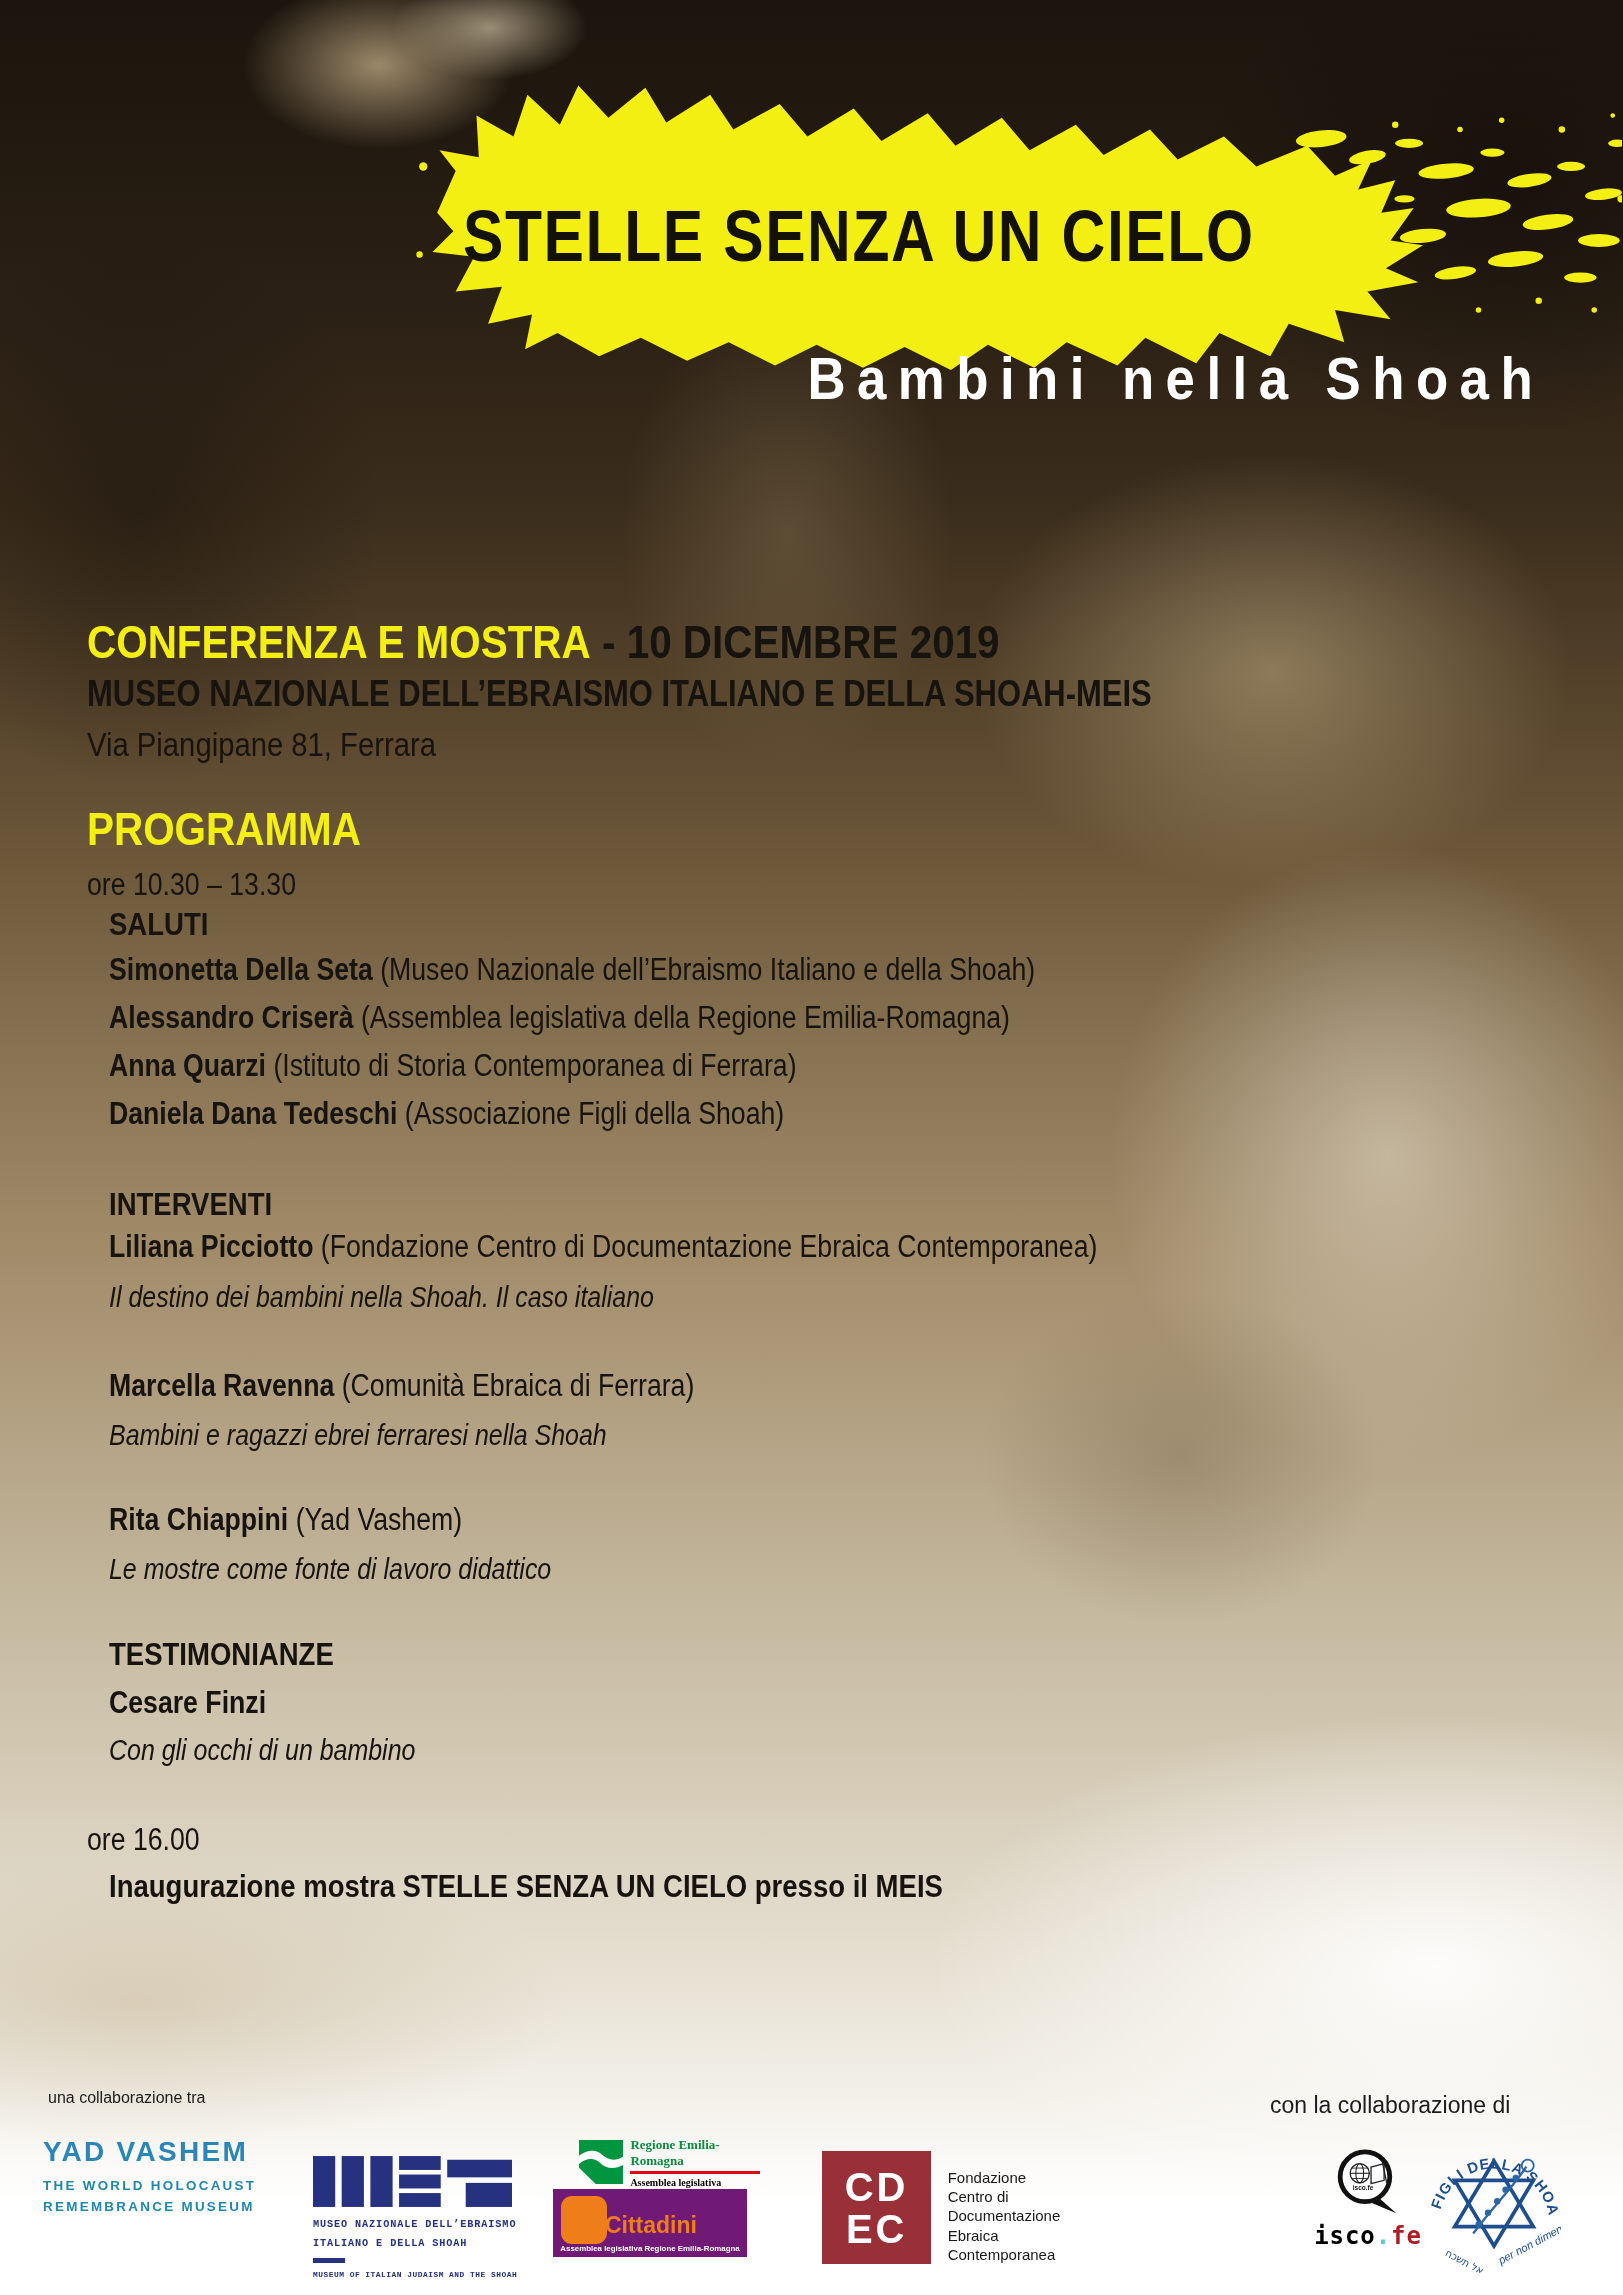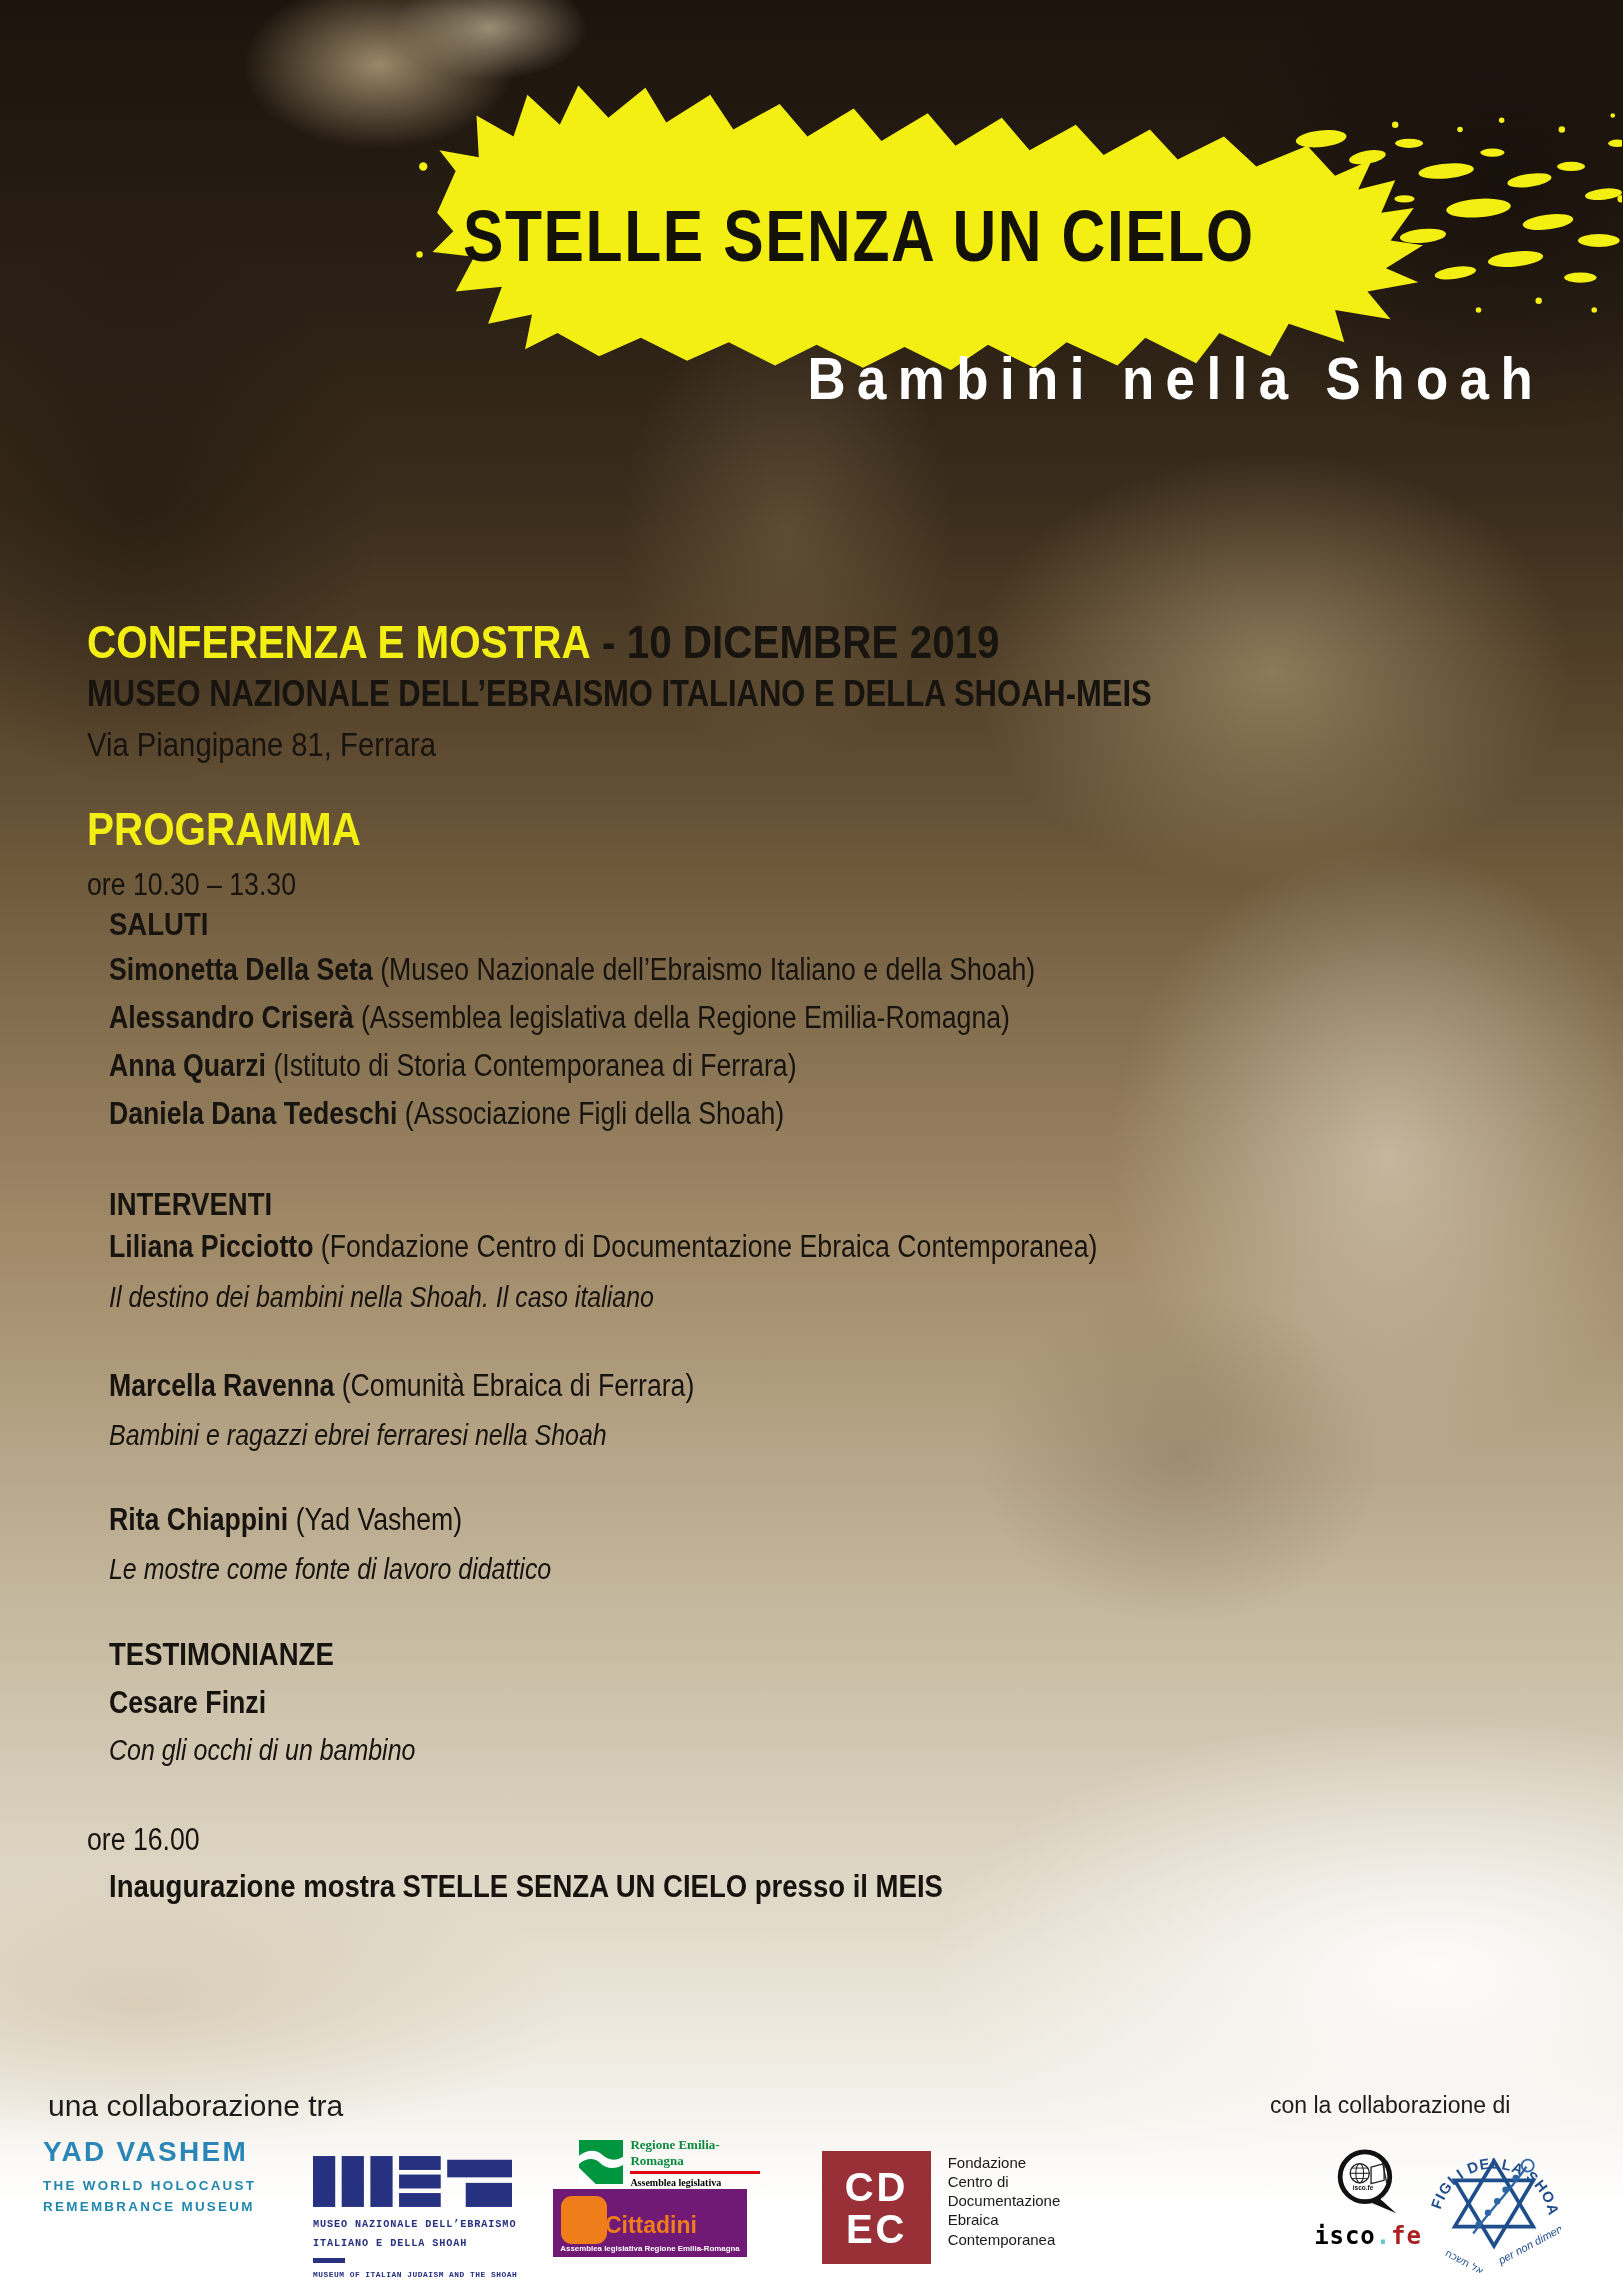--- a/index.html
+++ b/index.html
@@ -34,42 +34,42 @@
   .event1{left:87px;top:618px;font-size:47px;}
   .event2{left:87px;top:676px;font-size:36px;}
   .event3{left:87px;top:727px;font-size:34px;}
   .programma{left:87px;top:805px;font-size:47px;font-weight:bold;color:#f3ef12;}
   .time{left:87px;font-size:31px;}
   .sec-h{left:109px;font-size:32px;font-weight:bold;}
   .sp{left:109px;font-size:31px;}
   .topic{left:109px;font-size:29px;font-style:italic;}
   .inaug{left:109px;top:1870px;font-size:32px;font-weight:bold;}
   
-  .footer-label{position:absolute;font-size:30px;color:#1c1c1c;white-space:nowrap;}
+  .footer-label{position:absolute;font-size:16px;color:#1c1c1c;white-space:nowrap;}
   .logo{position:absolute;}
   .yv-row{display:flex;align-items:flex-start;gap:12px;}
   .yv-hebrew{font-family:"DejaVu Sans",sans-serif;font-size:65px;font-weight:bold;
              color:#3d5a7d;line-height:1;}
   .yv-name{font-size:28px;font-weight:bold;color:#2b86b8;letter-spacing:2.3px;margin-top:8.3px;}
   .yv-sub{font-size:13.4px;font-weight:bold;color:#2187ad;letter-spacing:2.3px;margin-top:6.5px;line-height:1.6;}
   .meis-text{font-size:10.2px;font-weight:bold;color:#26317f;letter-spacing:0.9px;
              line-height:1.8;margin-top:7.4px;}
   .meis-dash{width:32px;height:5.6px;background:#26317f;margin:4.6px 0 6.5px 0;}
   .meis-en{font-size:7.9px;font-weight:bold;color:#26317f;letter-spacing:0.5px;}
   .rer-row{display:flex;gap:7.4px;align-items:center;}
   .rer-name{font-family:"Liberation Serif",serif;font-size:13px;font-weight:bold;color:#0b8a3e;}
   .rer-bar{width:130px;height:3.2px;background:#e30613;margin:2.3px 0;}
   .rer-ass{font-family:Liberation Serif, serif;font-size:10px;font-weight:bold;color:#000000;}
   .concit{position:absolute;left:553px;top:2189px;width:194px;height:68px;background:#701a75;}
   .concit-orange{position:absolute;left:8.3px;top:6.5px;width:46px;height:48px;
                  background:#ef7d1a;border-radius:11px;}
   .concit-text{position:absolute;left:11px;bottom:18.5px;font-size:23px;font-weight:bold;color:#ef7d1a;}
   .concit-sub{position:absolute;bottom:3.7px;width:100%;text-align:center;font-size:7.9px;
               font-weight:bold;color:#ffffff;}
-  .cdec{display:flex;gap:16.7px;align-items:flex-start;}
+  .cdec{display:flex;gap:16.7px;align-items:flex-end;}
   .cdec-box{width:109px;height:113px;background:#993038;color:#fff;display:flex;
             flex-direction:column;justify-content:center;align-items:center;
             font-weight:bold;font-size:40px;letter-spacing:2.8px;line-height:1.05;}
   .cdec-text{font-size:15px;color:#191919;line-height:1.28;padding-top:1.9px;}
   .isco{width:130px;text-align:center;}
   .isco-text{font-family:"DejaVu Sans Mono",monospace;font-size:24px;font-weight:bold;
              letter-spacing:0.9px;margin-top:2.8px;}
   .isco-dot{color:#62c9d4;}
   .isco-fe{color:#ab1f23;}
 </style>

